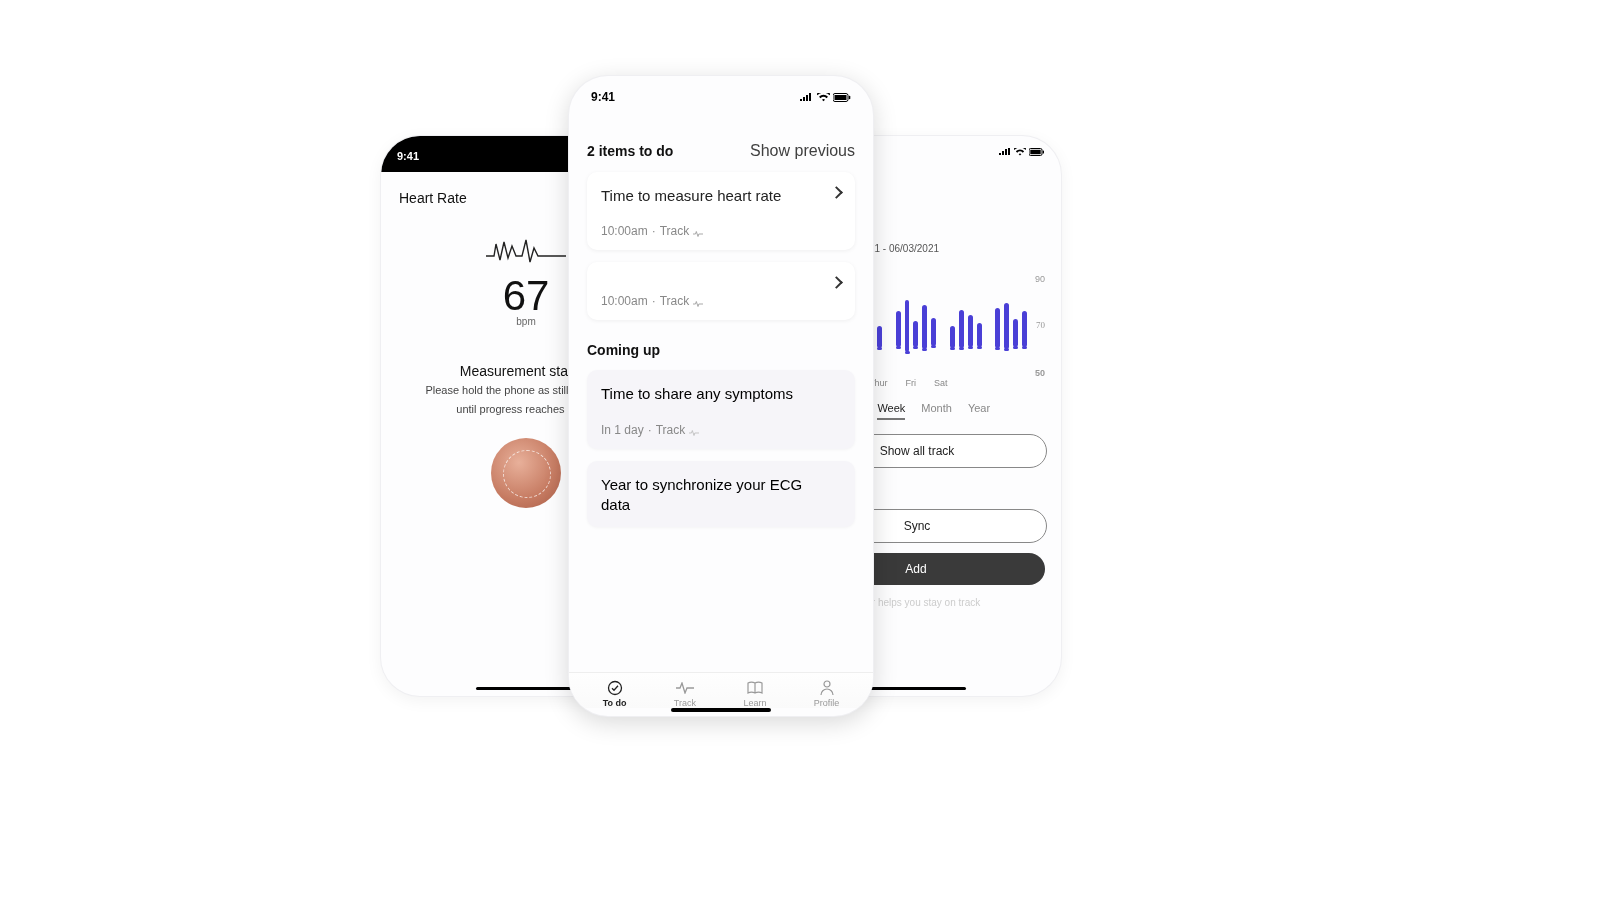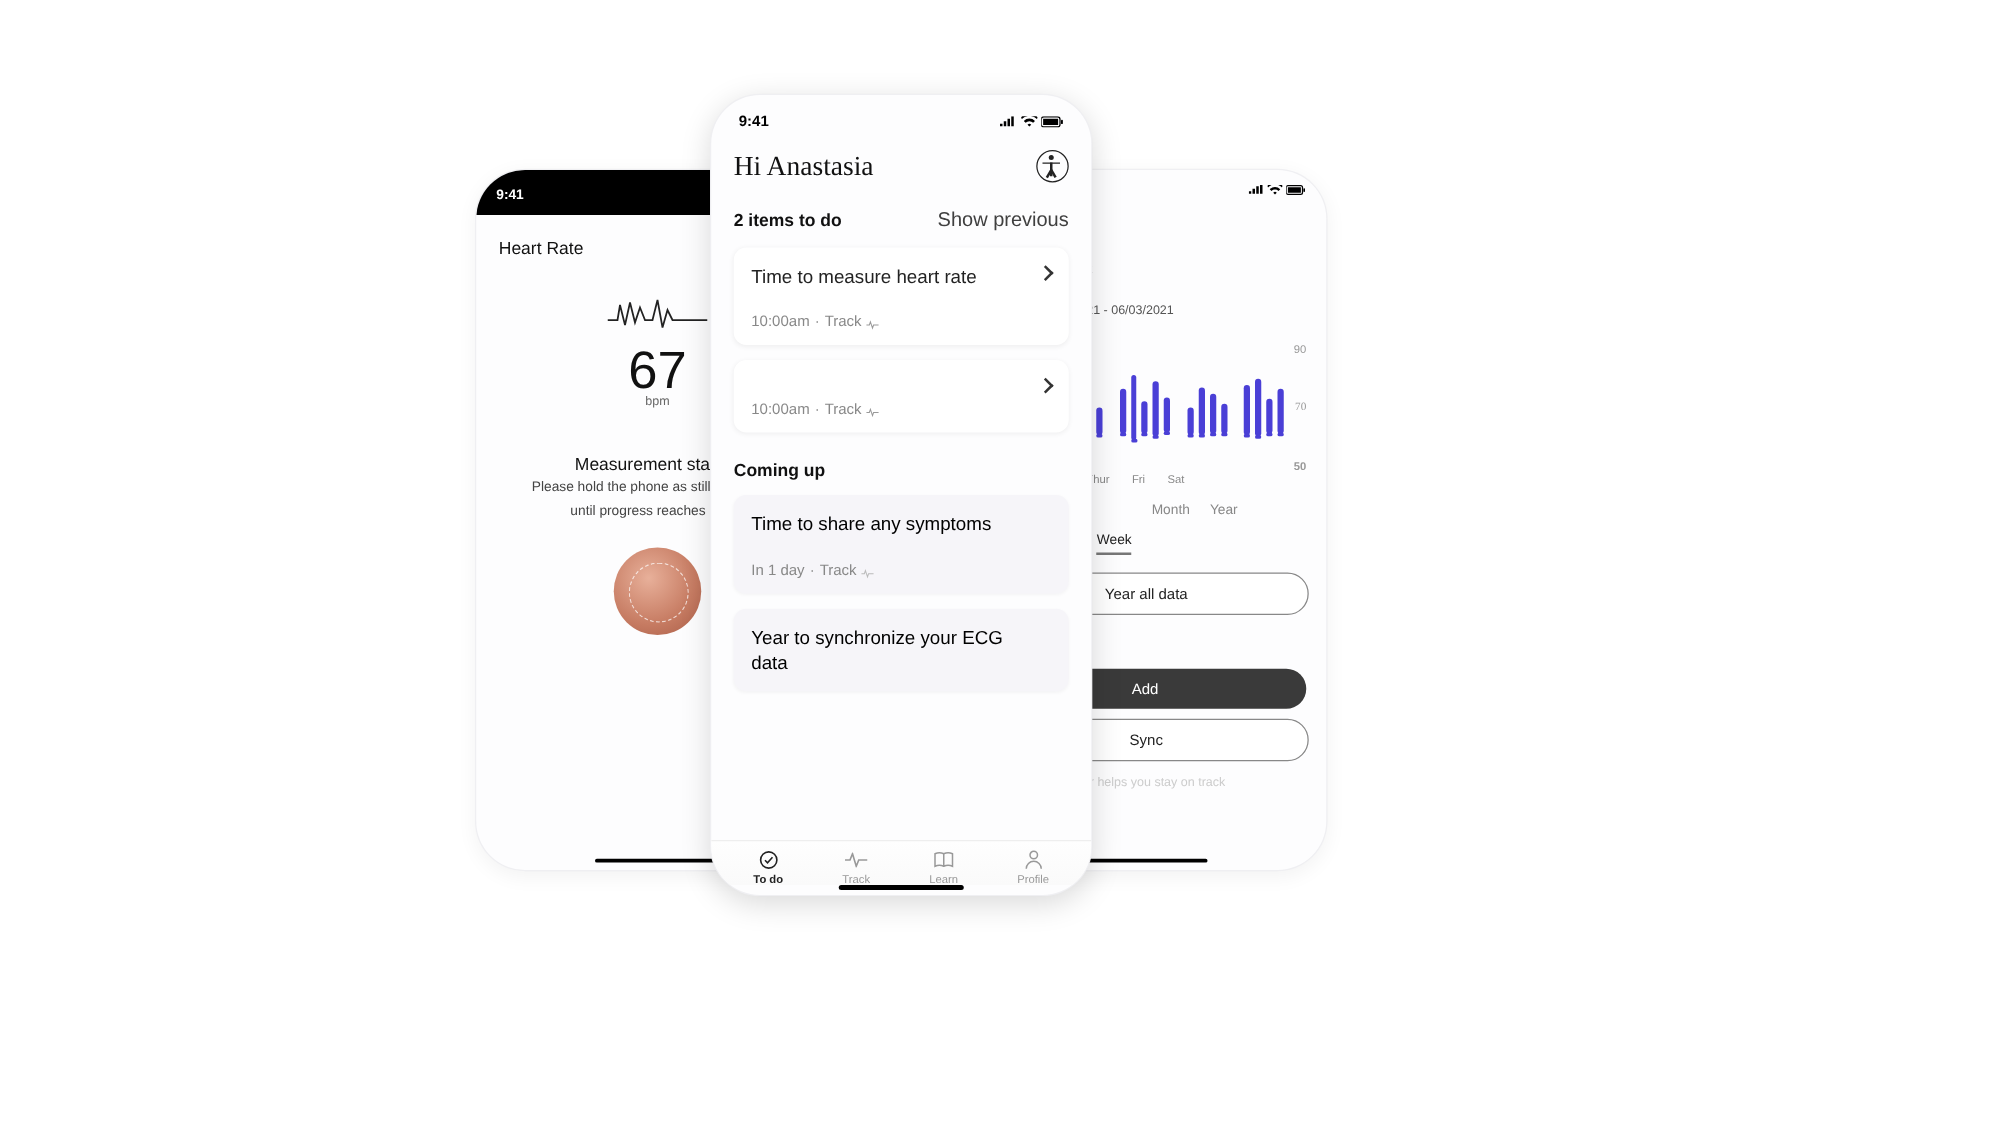--- a/index.html
+++ b/index.html
@@ -130,21 +130,21 @@
 
   .right .chart { position: relative; height: 96px; margin-top: 24px; }
   .right .chart .axis { position: absolute; right: 0; font-size: 9px; color: #999; }
   .right .chart .g90 { top: -4px; } .right .chart .g70 { top: 42px; font-family: Liberation Serif, serif; } .right .chart .g50 { bottom: -4px; font-weight: bold; }
   .right .chart .bars { position: absolute; left: 0; right: 18px; top: 10px; bottom: 10px; display: flex; align-items: center; gap: 4px; }
   .right .chart .bar { width: 5px; background: #4a3fd6; border-radius: 3px; position: relative; }
   .right .chart .bar::after { content:''; position: absolute; width: 5px; height: 3px; background: #4a3fd6; border-radius: 2px; bottom: -2px; left: 0; }
   .right .xlabels { display: flex; gap: 18px; font-size: 9px; color: #888; margin-top: 4px; padding-left: 8px; }
 
   .right .tabs-period { display: flex; gap: 16px; font-size: 11px; color: #888; justify-content: center; margin-top: 14px; }
-  .right .tabs-period .active { color: #222; border-bottom: 2px solid #777; padding-bottom: 4px; margin-top: 24px; }
+  .right .tabs-period .active { color: #222; border-bottom: 2px solid #777; padding-bottom: 4px; }
 
   .right .btn {
     width: 100%; border-radius: 20px; padding: 9px 0; text-align: center;
     font-size: 12px; margin-top: 14px;
   }
   .right .btn.outline { border: 1px solid #888; background: #fff; color: #222; }
   .right .btn.dark { background: #3a3a3a; color: #fff; border: none; }
 
   .right .tod { font-size: 10px; color: #bbb; margin-top: 22px; text-align: left; }
   .right .foot-note { font-size: 10px; color: #ccc; margin-top: 12px; text-align: center; }
@@ -262,24 +262,24 @@
         <span>Sat</span>
       </div>
 
       <div class="tabs-period">
         <span>Day</span>
         <span class="active">Week</span>
         <span>Month</span>
         <span>Year</span>
       </div>
 
-      <div class="btn outline">Year all data</div>
+      <div class="btn outline">Show all track</div>
       <div class="tod">Time of day</div>
+      <div class="btn outline" style="margin-top:8px">Sync</div>
       <div class="btn dark" style="margin-top:10px">Add</div>
-      <div class="btn outline" style="margin-top:8px">Sync</div>
       <div class="foot-note">order helps you stay on track</div>
     </div>
     <div class="home-ind"></div>
   </div>
 
   <div class="phone center">
     <div class="status-bar">
       <span>9:41</span>
       <span class="status-icons">
         <svg width="14" height="9" viewBox="0 0 14 9">
@@ -289,26 +289,20 @@
             <path d="M6.5 8.2L5 6.7a2.1 2.1 0 013 0L6.5 8.2zm3-3a4.3 4.3 0 00-6 0L2 3.7a6.4 6.4 0 019 0L9.5 5.2zM12.5 2.2a8.5 8.5 0 00-12 0L-.5 1a10 10 0 0114 0l-1 1.2z" fill="#000"></path>
           </svg>
         <svg width="18" height="9" viewBox="0 0 18 9">
             <rect x="0" y="0.5" width="15" height="8" rx="2" fill="none" stroke="#000"></rect>
             <rect x="1.5" y="2" width="12" height="5" fill="#000"></rect>
             <rect x="15.8" y="2.8" width="1.5" height="3.4" rx="0.7" fill="#000"></rect>
           </svg>
       </span>
     </div>
     <div class="content">
-      <div class="header-row">
-        <div class="greet">Hi Anastasia</div>
-        <div class="acc-icon">
-            <span class="legs"></span>
-          </div>
-      </div>
 
       <div class="tasks-row">
         <div class="tasks-count">2 items to do</div>
         <div class="show-prev">Show previous</div>
       </div>
 
       <div class="card">
         <div class="chev"></div>
         <div class="card-title">Time to measure heart rate</div>
         <div class="card-sub">

